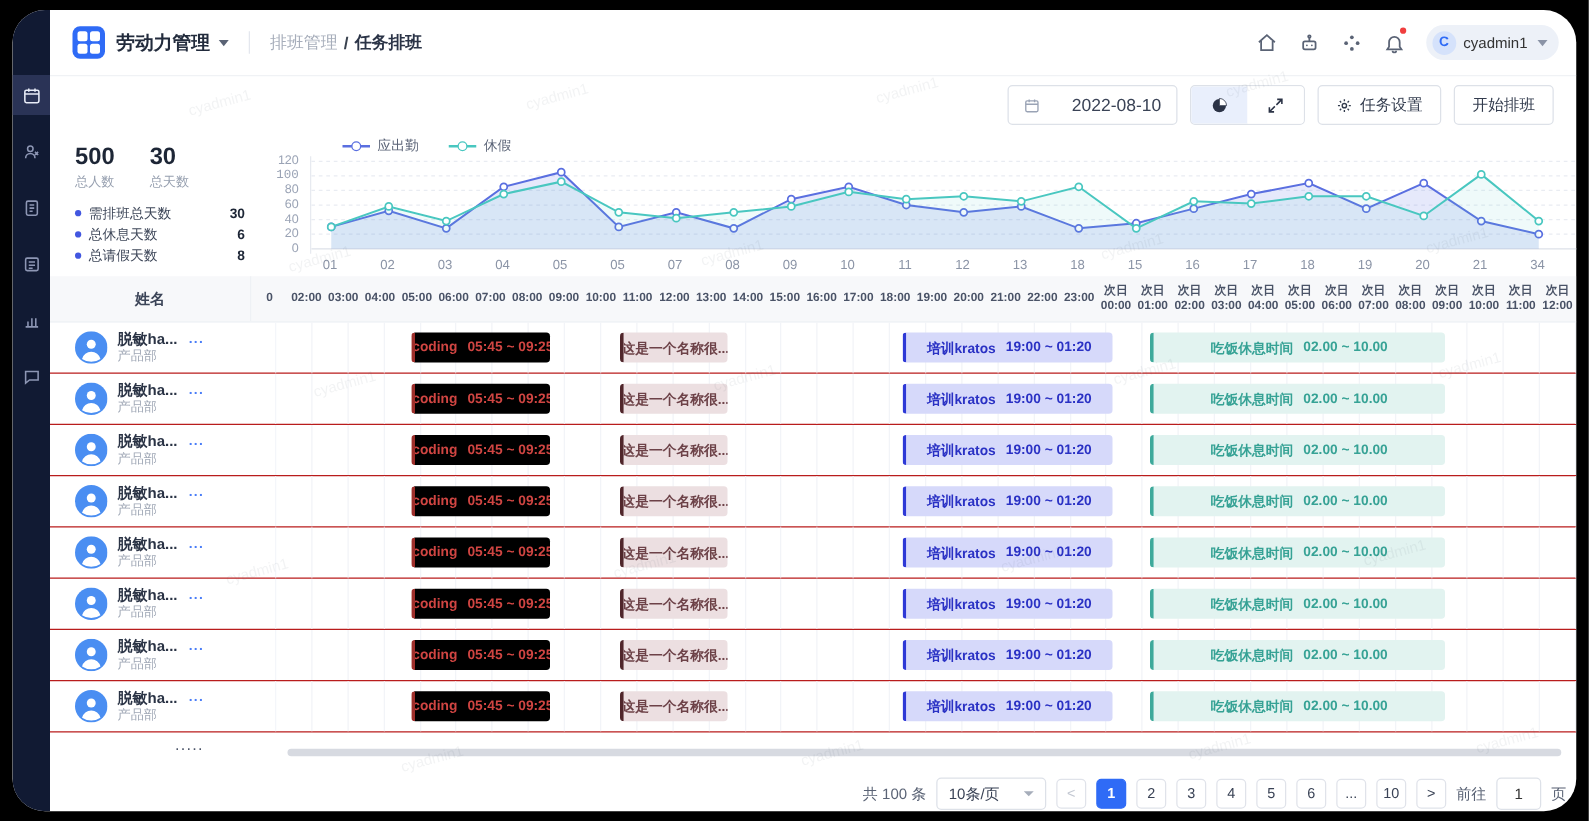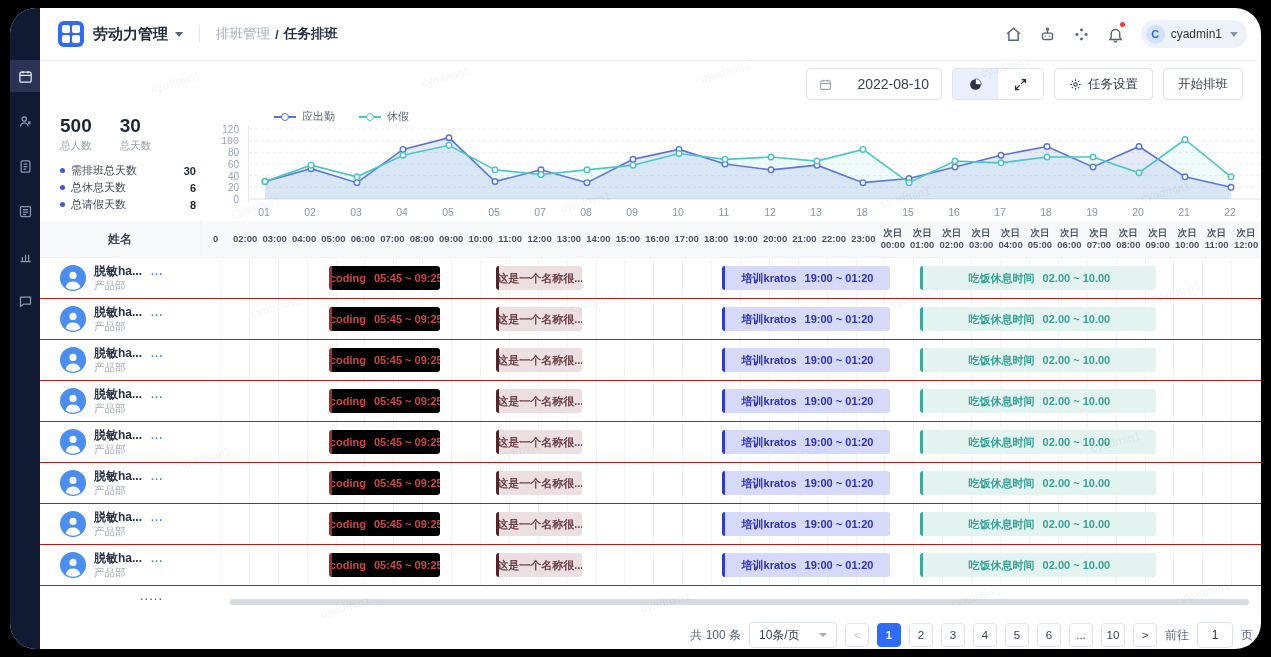--- a/index.html
+++ b/index.html
@@ -347,21 +347,21 @@
             <span style="left: 522px;">12</span>
             <span style="left: 568px;">13</span>
             <span style="left: 614px;">18</span>
             <span style="left: 660px;">15</span>
             <span style="left: 706px;">16</span>
             <span style="left: 752px;">17</span>
             <span style="left: 798px;">18</span>
             <span style="left: 844px;">19</span>
             <span style="left: 890px;">20</span>
             <span style="left: 936px;">21</span>
-            <span style="left: 982px;">22</span>
+            <span style="left: 982px;">34</span>
           </div>
       </div>
     </div>
 
     <div class="table-header">
       <div class="th-name">姓名</div>
       <div class="th-cols">
           <div class="th-col">
             <span>0</span>
           </div>

